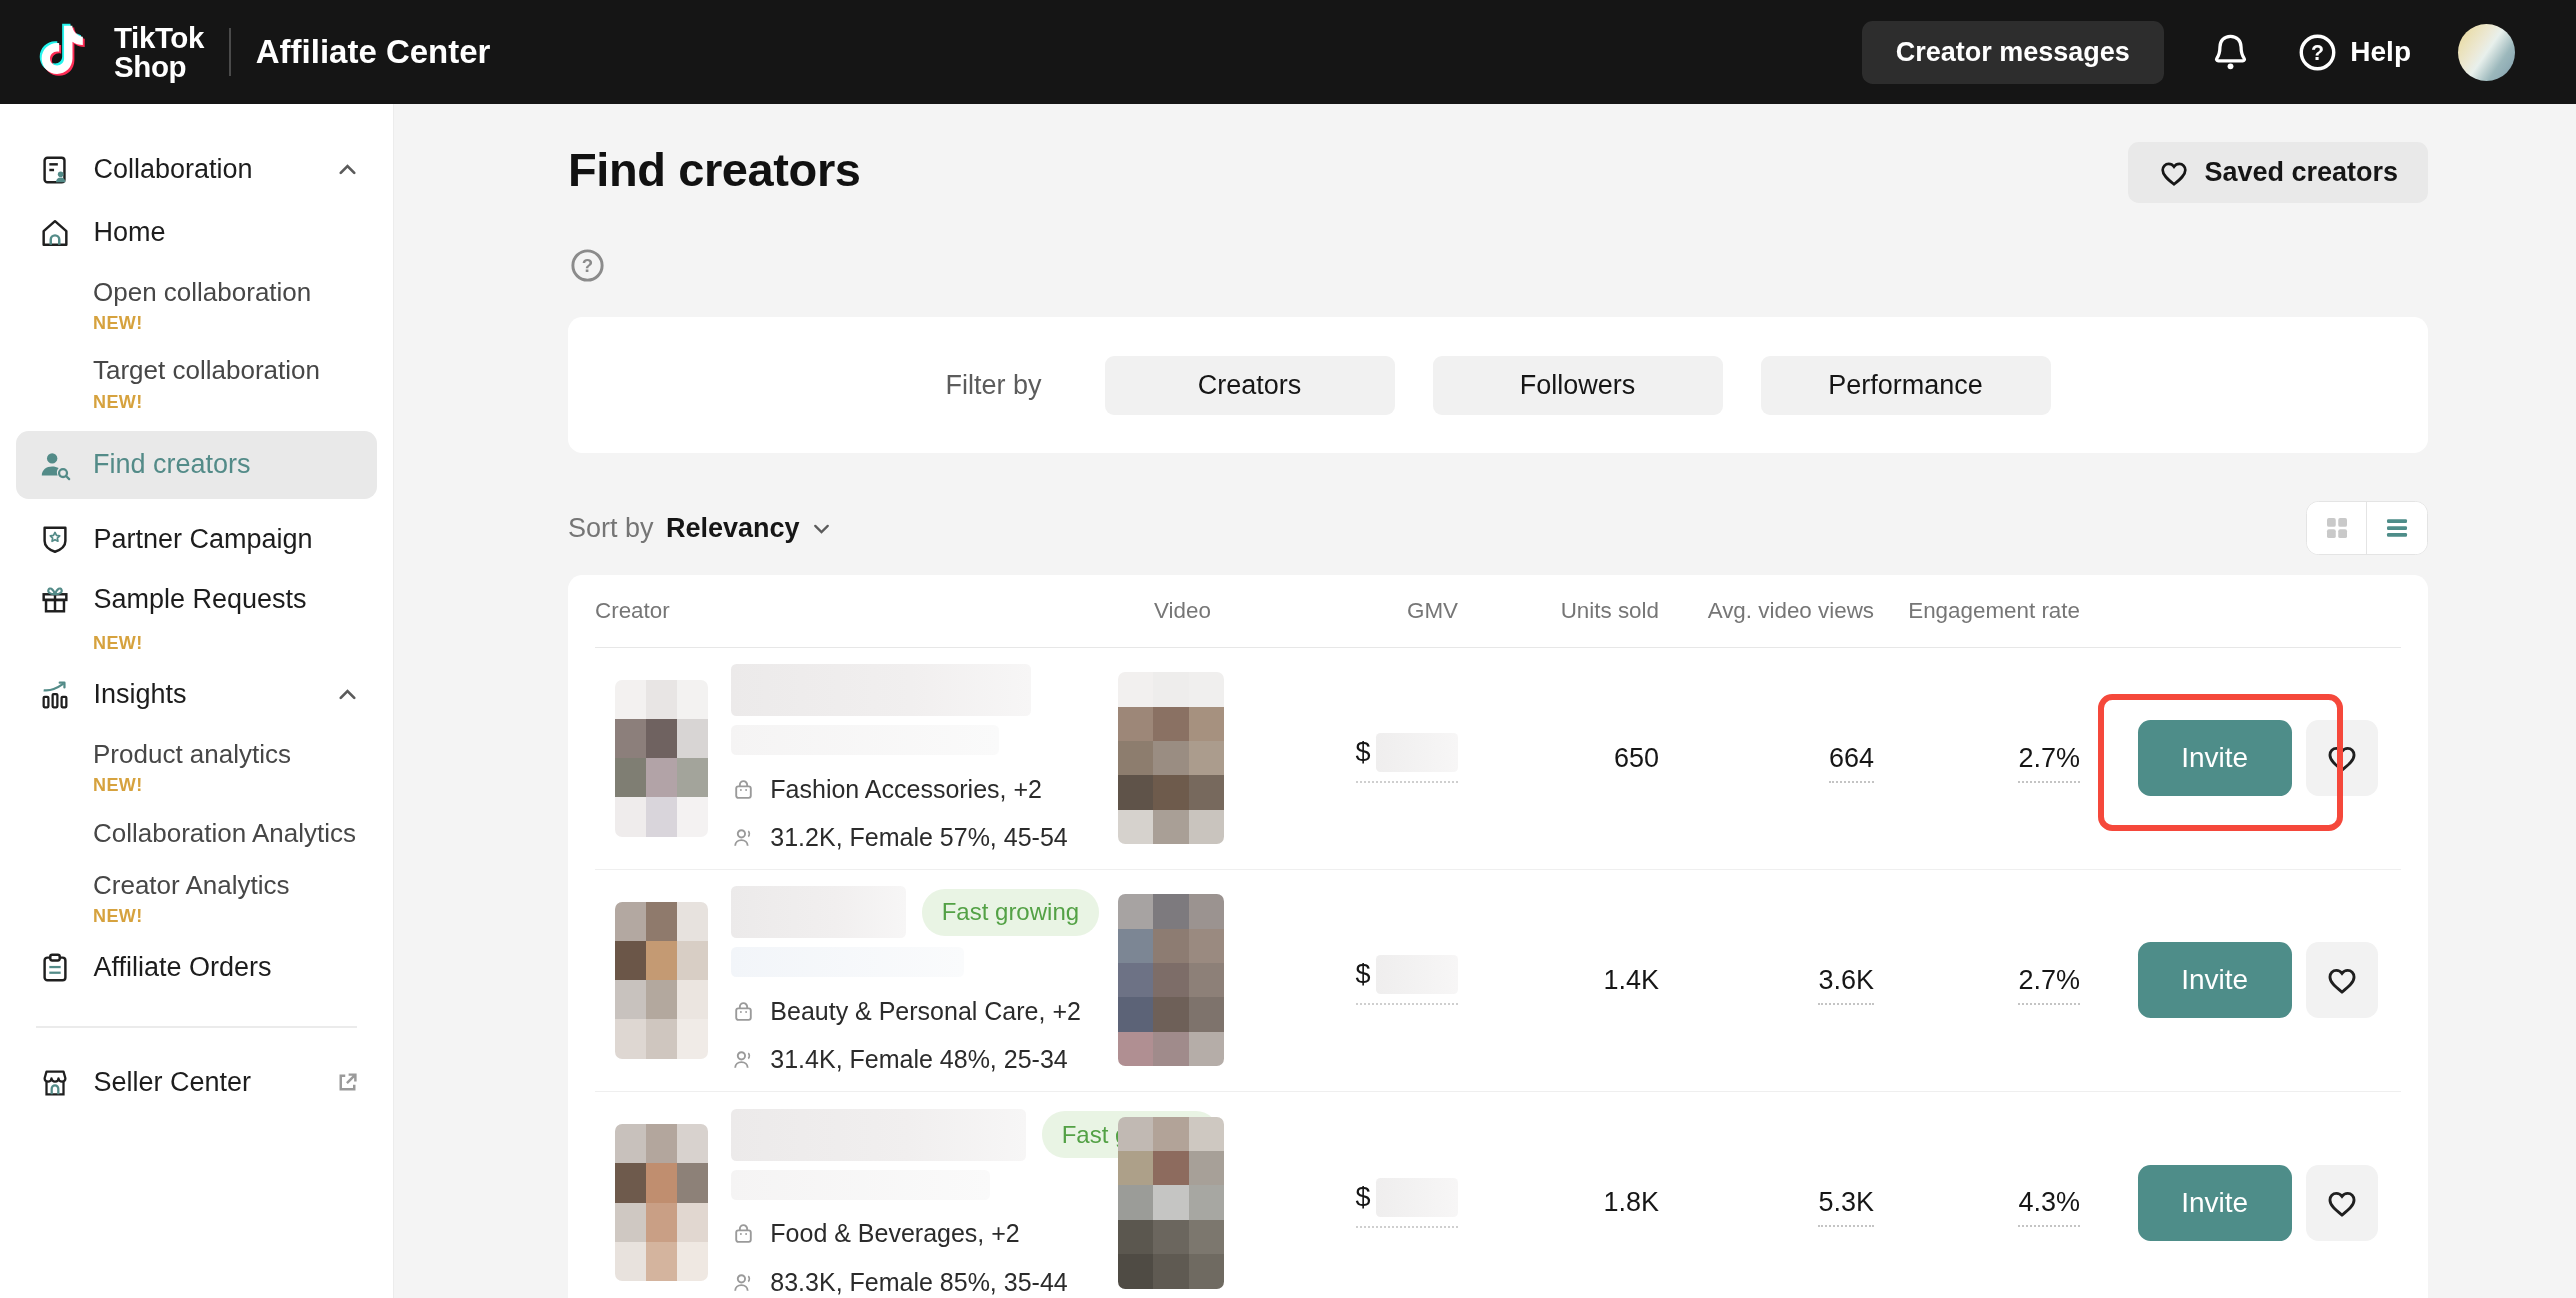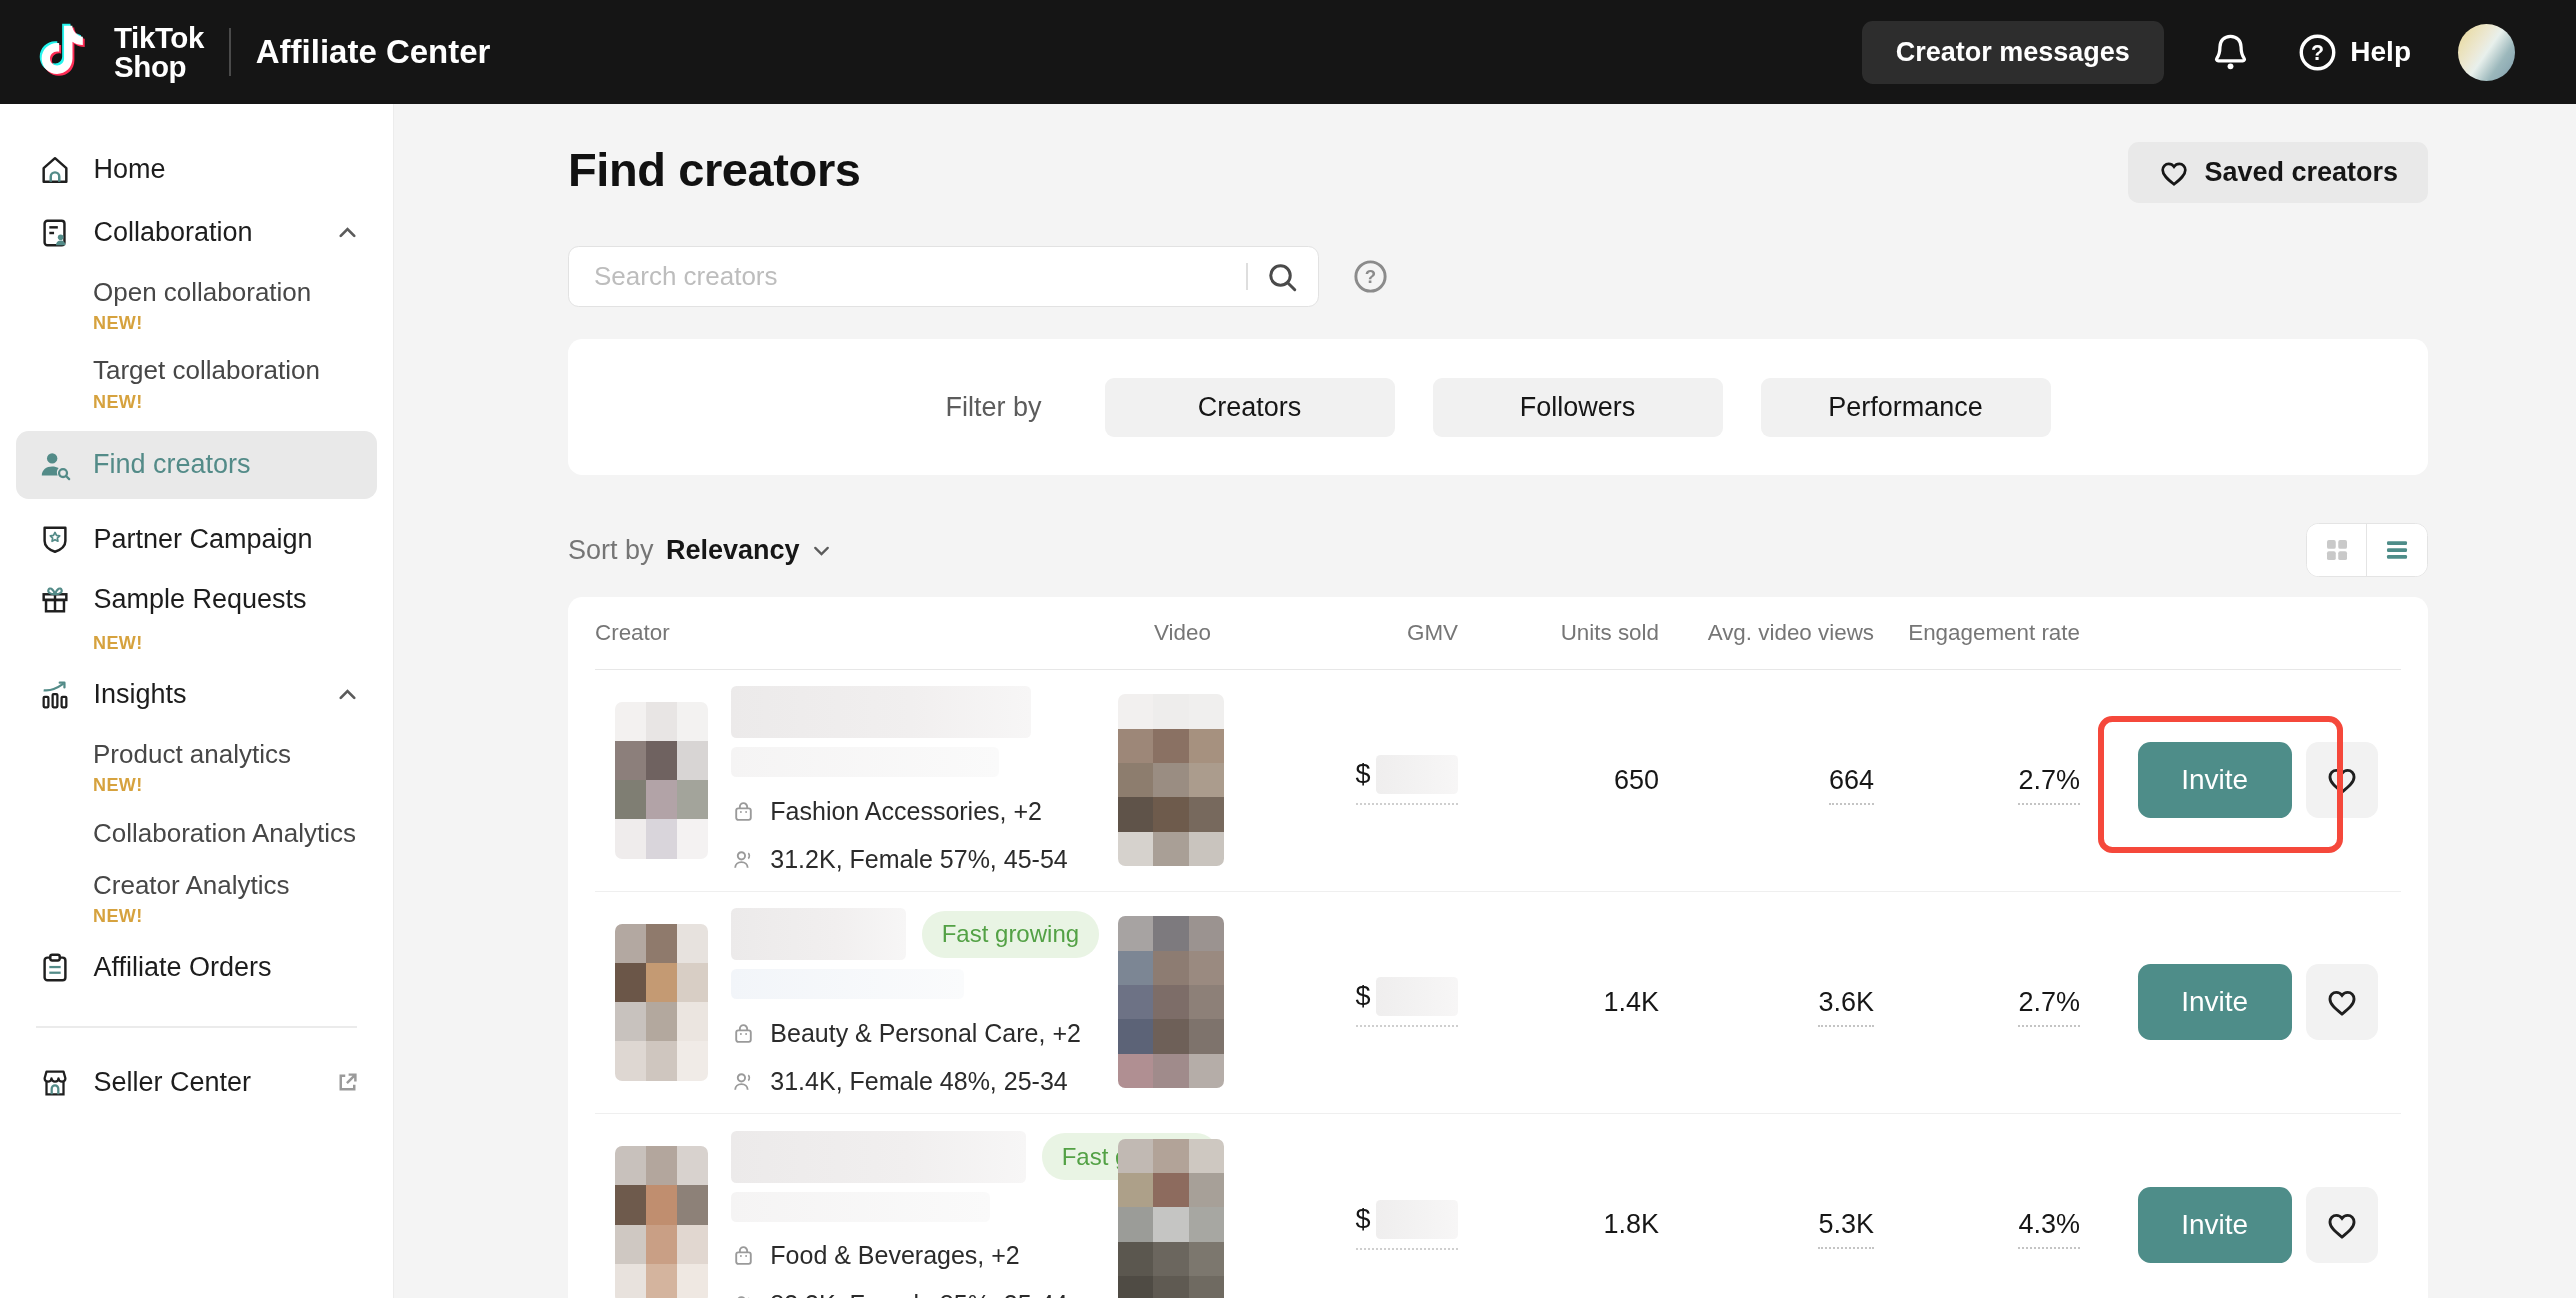--- a/index.html
+++ b/index.html
@@ -140,38 +140,38 @@
       </svg>
       <span class="help-label">Help</span>
     </button>
     <div class="avatar-top"></div>
   </div>
 </div>
 
 <nav class="sidebar">
   <div class="side-item">
     <svg class="sicon" width="34" height="34" viewBox="0 0 36 36">
-      <path d="M6 16 L18 5.5 L30 16 V30.5 H6 Z" fill="none" stroke="#1f1f1f" stroke-width="2.6" stroke-linejoin="round"></path>
-      <path d="M13.5 30.5 v-5.5 a4.5 4.5 0 0 1 9 0 v5.5" fill="none" stroke="#538b88" stroke-width="2.6"></path>
-    </svg>
-    <span>Home</span>
-  </div>
-
-  <div class="side-item">
-    <svg class="sicon" width="34" height="34" viewBox="0 0 36 36">
       <rect x="7" y="5" width="21" height="26" rx="3" fill="none" stroke="#1f1f1f" stroke-width="2.6"></rect>
       <line x1="12" y1="12" x2="21" y2="12" stroke="#1f1f1f" stroke-width="2.6"></line>
       <line x1="12" y1="18" x2="17" y2="18" stroke="#1f1f1f" stroke-width="2.6"></line>
       <circle cx="24" cy="22.5" r="3" fill="#538b88"></circle>
       <path d="M19 31c0-3 2.2-5 5-5s5 2 5 5z" fill="#538b88"></path>
     </svg>
     <span class="grow">Collaboration</span>
     <svg width="27" height="27" viewBox="0 0 24 24">
       <path d="M6 15 L12 9 L18 15" fill="none" stroke="#5b5b5b" stroke-width="2.4" stroke-linecap="round"></path>
     </svg>
+  </div>
+
+  <div class="side-item">
+    <svg class="sicon" width="34" height="34" viewBox="0 0 36 36">
+      <path d="M6 16 L18 5.5 L30 16 V30.5 H6 Z" fill="none" stroke="#1f1f1f" stroke-width="2.6" stroke-linejoin="round"></path>
+      <path d="M13.5 30.5 v-5.5 a4.5 4.5 0 0 1 9 0 v5.5" fill="none" stroke="#538b88" stroke-width="2.6"></path>
+    </svg>
+    <span>Home</span>
   </div>
 
   <div class="side-sub">
     <span class="sub-label">Open collaboration</span>
     <span class="new-badge">NEW!</span>
   </div>
   <div class="side-sub">
     <span class="sub-label">Target collaboration</span>
     <span class="new-badge">NEW!</span>
   </div>
@@ -265,28 +265,20 @@
     <h1 class="page-title">Find creators</h1>
     <button class="saved-btn">
       <svg width="32" height="32" viewBox="0 0 24 24">
         <path d="M12 20.5 C7 16.5 3.5 13.5 3.5 9.8 3.5 7.2 5.5 5.2 8 5.2 c1.6 0 3.1.8 4 2.1.9-1.3 2.4-2.1 4-2.1 2.5 0 4.5 2 4.5 4.6 0 3.7-3.5 6.7-8.5 10.7z" fill="none" stroke="#161616" stroke-width="2"></path>
       </svg>
       <span>Saved creators</span>
     </button>
   </div>
 
   <div class="search-row">
-    <div class="search-box">
-      <input type="text" placeholder="Search creators" style="">
-      <div class="search-divider"></div>
-      <svg width="36" height="36" viewBox="0 0 24 24">
-        <circle cx="11" cy="11" r="6.5" fill="none" stroke="#4a4a4a" stroke-width="2"></circle>
-        <line x1="15.8" y1="15.8" x2="20.5" y2="20.5" stroke="#4a4a4a" stroke-width="2" stroke-linecap="round"></line>
-      </svg>
-    </div>
     <svg width="39" height="39" viewBox="0 0 24 24">
       <circle cx="12" cy="12" r="9" fill="none" stroke="#8b8b8b" stroke-width="1.8"></circle>
       <text x="12" y="16.2" font-size="11.5" font-weight="bold" fill="#8b8b8b" text-anchor="middle" font-family="Liberation Sans, sans-serif">?</text>
     </svg>
   </div>
 
   <div class="filter-card">
     <span class="filter-label">Filter by</span>
     <div class="filter-tabs">
       <button class="filter-tab">Creators</button>

